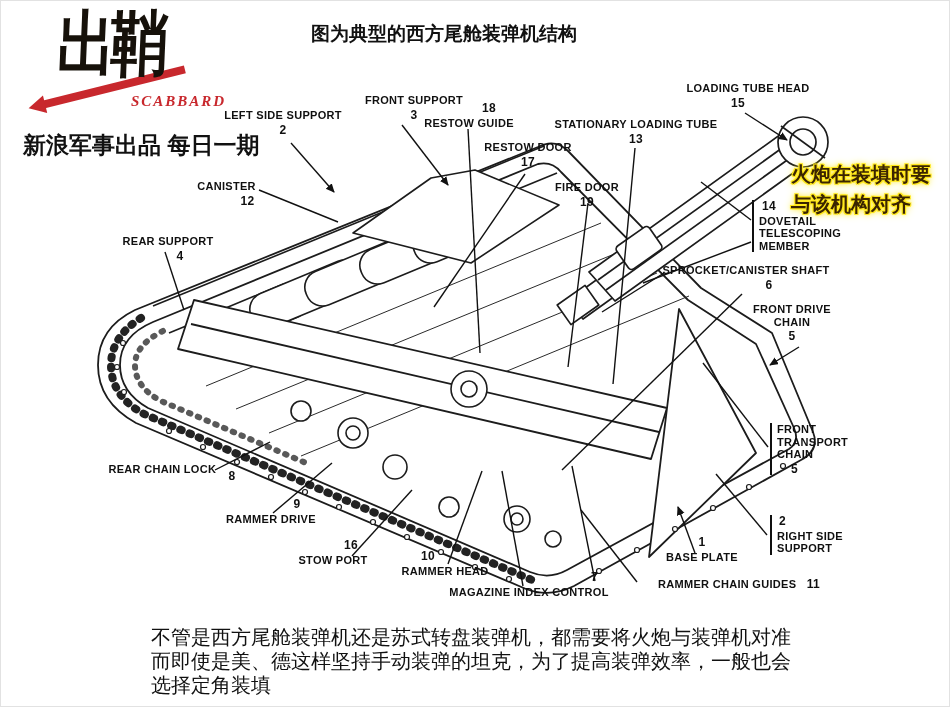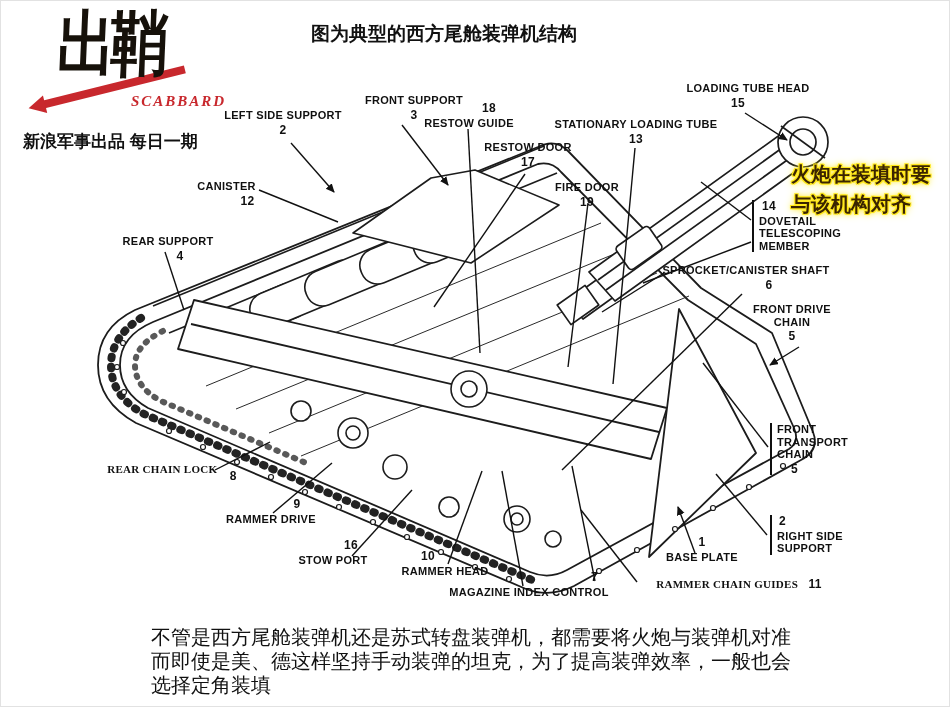--- a/index.html
+++ b/index.html
@@ -11,21 +11,21 @@
   #logo .swoosh{position:absolute;left:10px;top:78px;width:146px;height:8px;
       background:var(--accent-red,#c8282d);transform:rotate(-14deg);}
   #logo .swoosh:before{content:"";position:absolute;left:-15px;top:-5px;width:0;height:0;
       border-right:17px solid var(--accent-red,#c8282d);
       border-top:9px solid transparent;border-bottom:9px solid transparent;}
   #logo .wordmark{position:absolute;left:28px;top:2px;font-size:58px;line-height:60px;
       font-weight:900;letter-spacing:-5px;color:#16110a;
       transform:scaleY(1.22) skewX(-3deg);transform-origin:left top;white-space:nowrap;}
   #logo .latin{position:absolute;left:100px;top:88px;font-family:"Liberation Serif","DejaVu Serif",serif;
       font-style:italic;font-weight:bold;font-size:15px;letter-spacing:2px;color:var(--accent-red,#c8282d);}
-  #tagline{position:absolute;left:22px;top:129px;font-size:17px;font-weight:bold;white-space:nowrap;}
+  #tagline{position:absolute;left:22px;top:129px;font-size:23px;font-weight:bold;white-space:nowrap;}
   
   #title{position:absolute;left:310px;top:20px;width:400px;text-align:left;
       font-size:19px;font-weight:bold;white-space:nowrap;}
   #note{position:absolute;left:790px;top:158px;width:158px;font-size:20px;font-weight:bold;
       line-height:30px;color:var(--note-text,#3a2400);white-space:nowrap;
       text-shadow:0 0 2px var(--highlight-yellow,#ffe81a),0 0 5px var(--highlight-yellow,#ffe81a),
         1px 1px 0 var(--highlight-yellow,#ffe81a),-1px -1px 0 var(--highlight-yellow,#ffe81a),
         1px -1px 0 var(--highlight-yellow,#ffe81a),-1px 1px 0 var(--highlight-yellow,#ffe81a),
         0 0 9px var(--highlight-yellow,#ffe81a);}
   #footer{position:absolute;left:150px;top:624px;width:700px;font-size:20px;font-weight:normal;
@@ -34,21 +34,21 @@
   .lbl{position:absolute;display:flex;flex-direction:column;align-items:center;
       font-size:11px;font-weight:bold;letter-spacing:.3px;line-height:12.5px;color:#101010;
       text-align:center;}
   .lbl .txt{white-space:pre-line;}
   .lbl .num{font-size:12px;margin-top:2px;}
   .lbl.above{flex-direction:column-reverse;}
   .lbl.above .num{margin-top:0;margin-bottom:2px;}
   .lbl.left{align-items:flex-start;text-align:left;}
   .lbl.barl{border-left:2px solid #101010;padding-left:5px;}
   .lbl.inline{display:block;white-space:nowrap;}
-  .lbl.inline .txt{display:inline;font-family:Liberation Serif, serif;}
+  .lbl.inline .txt{display:inline;}
   .lbl.inline .num{display:inline;margin-left:7px;}
   .lbl.mag{display:block;}
   .lbl.mag .num{position:absolute;left:152px;top:-17px;}
   svg{position:absolute;left:0;top:0;}
 </style>
 </head>
 <body>
 
 <div id="page">
 

